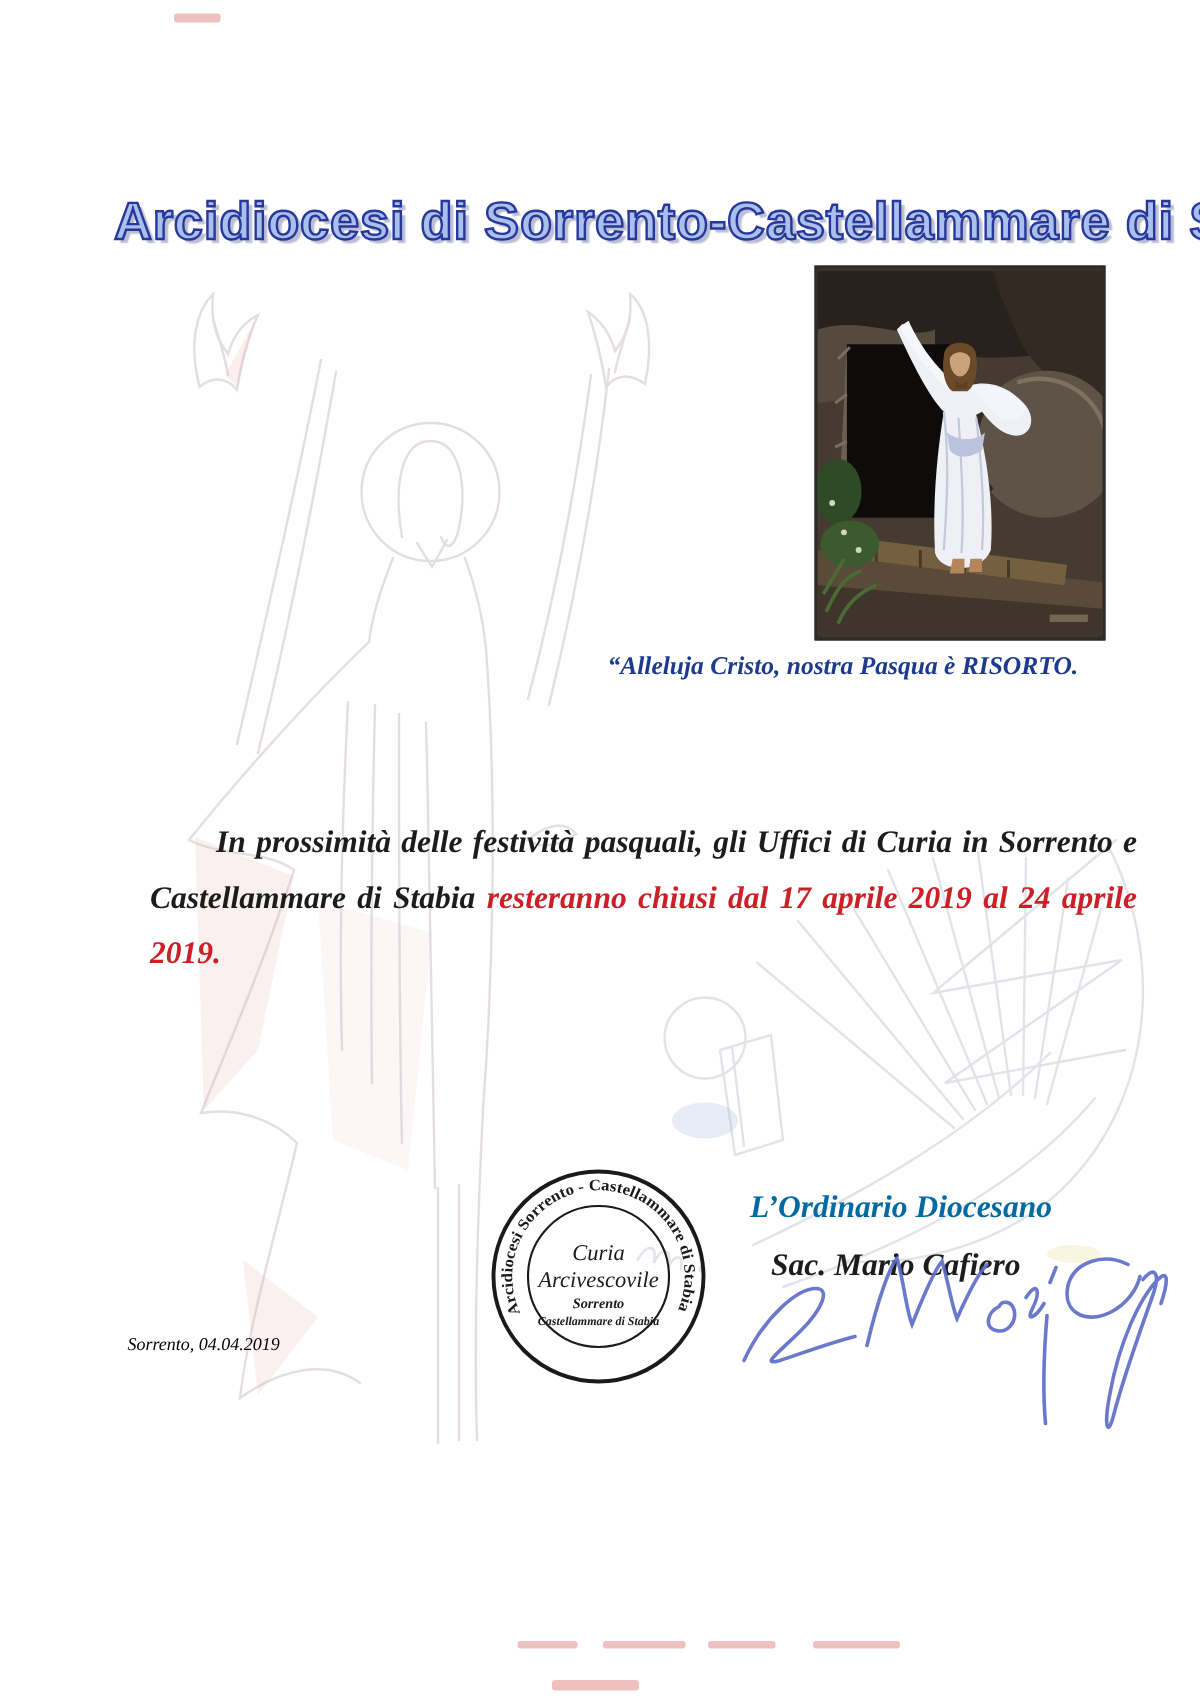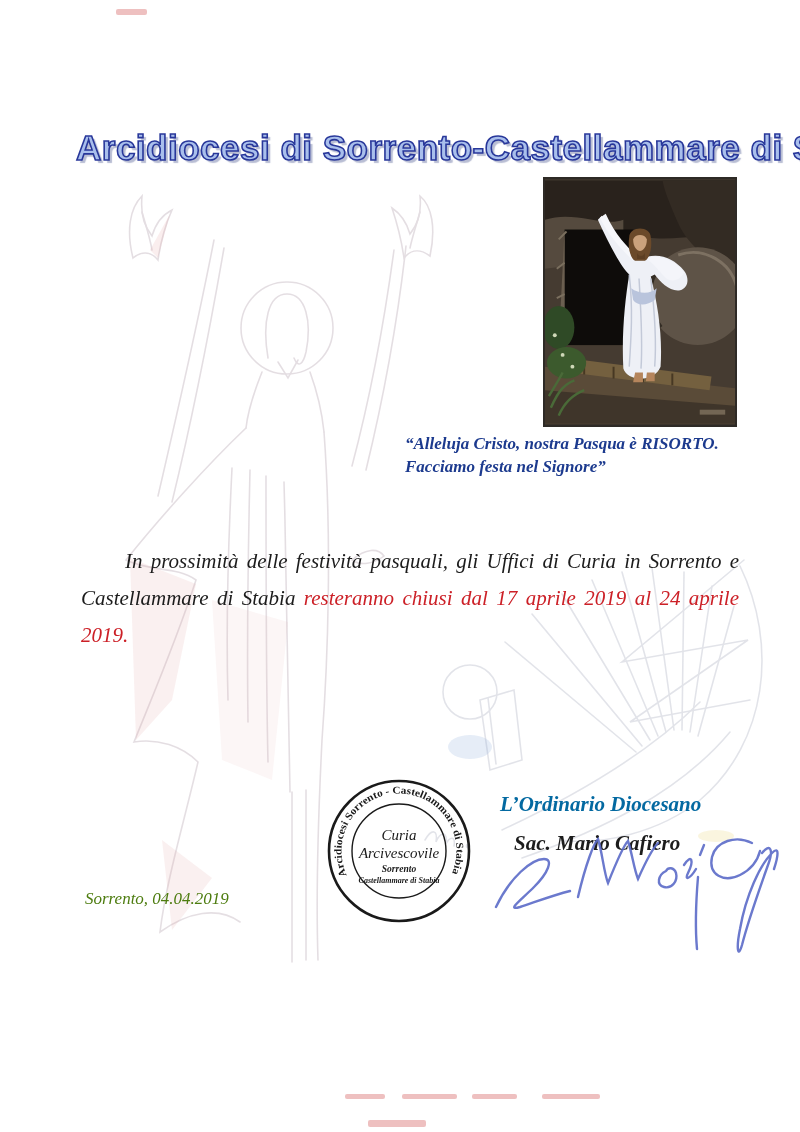--- a/index.html
+++ b/index.html
@@ -25,42 +25,42 @@
   .photo svg{display:block;width:100%;height:100%;}
   
   .caption{
     position:absolute;right:55px;top:432px;width:340px;
     text-align:left;color:#1c3a8e;font-weight:bold;font-style:italic;
     font-size:17px;line-height:23px;
   }
   .caption .cap2{padding-right:4px;}
   
   .body-text{
-    position:absolute;left:81px;top:543px;width:658px;
-    font-size:21px;line-height:37px;font-weight:normal;font-style:italic;
+    position:absolute;left:100px;top:543px;width:658px;
+    font-size:21px;line-height:37px;font-weight:bold;font-style:italic;
     color:#1c1c1c;text-align:justify;
   }
   .body-text p{margin:0;text-indent:44px;}
   .red{color:#cc2027;}
   
   .stamp{position:absolute;left:324px;top:776px;width:150px;height:150px;}
   
   .sig-role{
     position:absolute;left:500px;top:792px;
     font-size:21px;font-weight:bold;font-style:italic;color:#0369a1;
   }
   .sig-name{
     position:absolute;left:514px;top:831px;
     font-size:21px;font-weight:bold;font-style:italic;color:#1c1c1c;
   }
   .sig-svg{position:absolute;left:480px;top:815px;width:320px;height:150px;}
   
   .dateline{
     position:absolute;left:85px;top:889px;
-    font-size:17px;font-style:italic;color:#4d7c0f;
+    font-size:12px;font-style:italic;color:#000000;
   }
   
   .watermark{position:absolute;left:0;top:0;width:800px;height:1132px;pointer-events:none;}
   
   .artifact{position:absolute;background:rgba(205,75,75,0.35);border-radius:2px;}
 </style>
 </head>
 <body>
 
 <div class="page">
@@ -178,21 +178,20 @@
 
       <path d="M92 196 L 100 196 L 100 206 L 90 206 Z" fill="#b5855c"></path>
       <path d="M104 196 L 112 196 L 112 205 L 103 205 Z" fill="#b5855c"></path>
 
       <rect x="158" y="234" width="26" height="5" fill="#8a7c66" opacity="0.7"></rect>
     </svg>
   </div>
 
   <div class="caption">
     <div class="cap1">“Alleluja Cristo, nostra Pasqua è RISORTO.</div>
-    <div class="cap2">Facciamo festa nel Signore”</div>
   </div>
 
   <div class="body-text">
     <p><span>In prossimità delle festività pasquali,  gli Uffici di Curia in Sorrento e Castellammare di Stabia </span><span class="red">resteranno chiusi dal 17 aprile 2019 al 24 aprile 2019.</span></p>
   </div>
 
   <svg class="stamp" viewBox="0 0 150 150" xmlns="http://www.w3.org/2000/svg">
     <circle cx="75" cy="75" r="70" fill="none" stroke="#1a1a1a" stroke-width="2.6"></circle>
     <circle cx="75" cy="75" r="47" fill="none" stroke="#1a1a1a" stroke-width="1.4"></circle>
     <defs>

